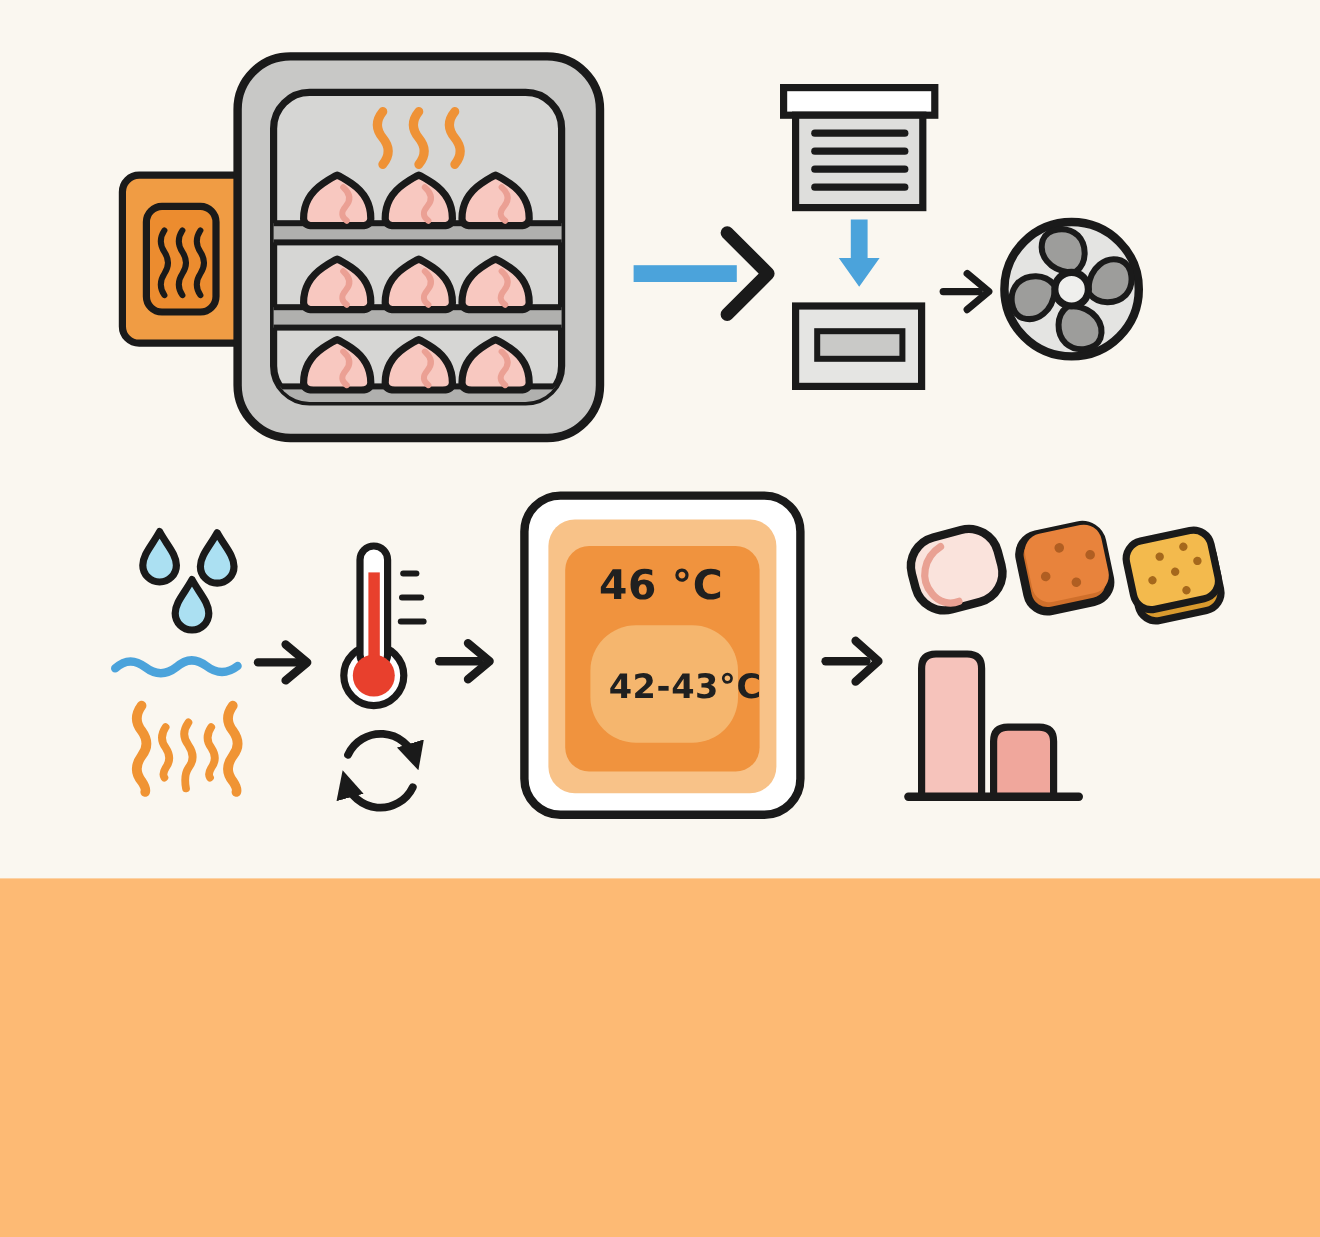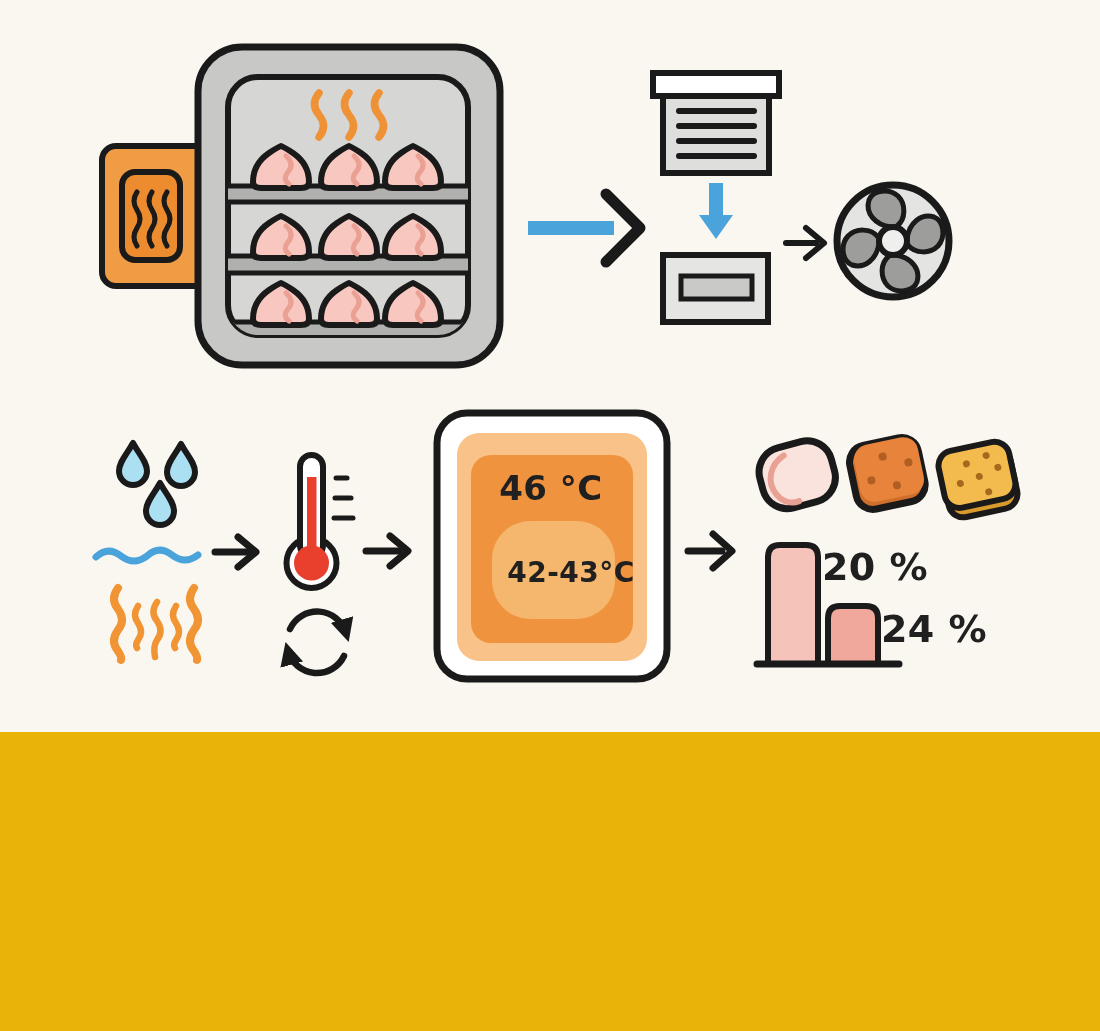--- a/index.html
+++ b/index.html
@@ -1,16 +1,16 @@
 <!DOCTYPE html>
 <html><head>
 <meta charset="utf-8">
 <style>
   html,body{margin:0;padding:0;background:#ffffff;}
-  .stage{position:relative;width:1100px;height:1031px;background:#eab308;overflow:hidden;
+  .stage{position:relative;width:1100px;height:1031px;background:#fdba74;overflow:hidden;
          font-family:"DejaVu Sans", sans-serif;}
   .panel{position:absolute;left:0;top:0;width:1100px;height:732px;background:#FAF7F0;}
   .artwork{position:absolute;left:0;top:0;}
   .lbl{position:absolute;transform:translate(-50%,-50%);font-weight:700;color:#202020;
        white-space:nowrap;letter-spacing:0.5px;}
   .lbl-46{font-size:34px;}
   .lbl-4243{font-size:28px;}
   .lbl-pct{font-size:38px;}
 </style>
 </head>
@@ -209,15 +209,13 @@
 
     <g>
       <path d="M768 664 L768 557 Q768 545 780 545 L806 545 Q818 545 818 557 L818 664 Z" fill="#F6C3BB" stroke="#1A1A1A" stroke-width="6"></path>
       <path d="M828 664 L828 618 Q828 606 840 606 L866 606 Q878 606 878 618 L878 664 Z" fill="#F0A79C" stroke="#1A1A1A" stroke-width="6"></path>
       <line x1="757" y1="664" x2="899" y2="664" stroke="#1A1A1A" stroke-width="7" stroke-linecap="round"></line>
     </g>
   </svg>
 
   <div class="lbl lbl-46" style="left:551px;top:488px;">46 °C</div>
   <div class="lbl lbl-4243" style="left:571px;top:572px;">42-43°C</div>
-  <div class="lbl lbl-pct" style="left:875px;top:567px;">20 %</div>
-  <div class="lbl lbl-pct" style="left:934px;top:629px;">24 %</div>
 </div>
 
 </body></html>

